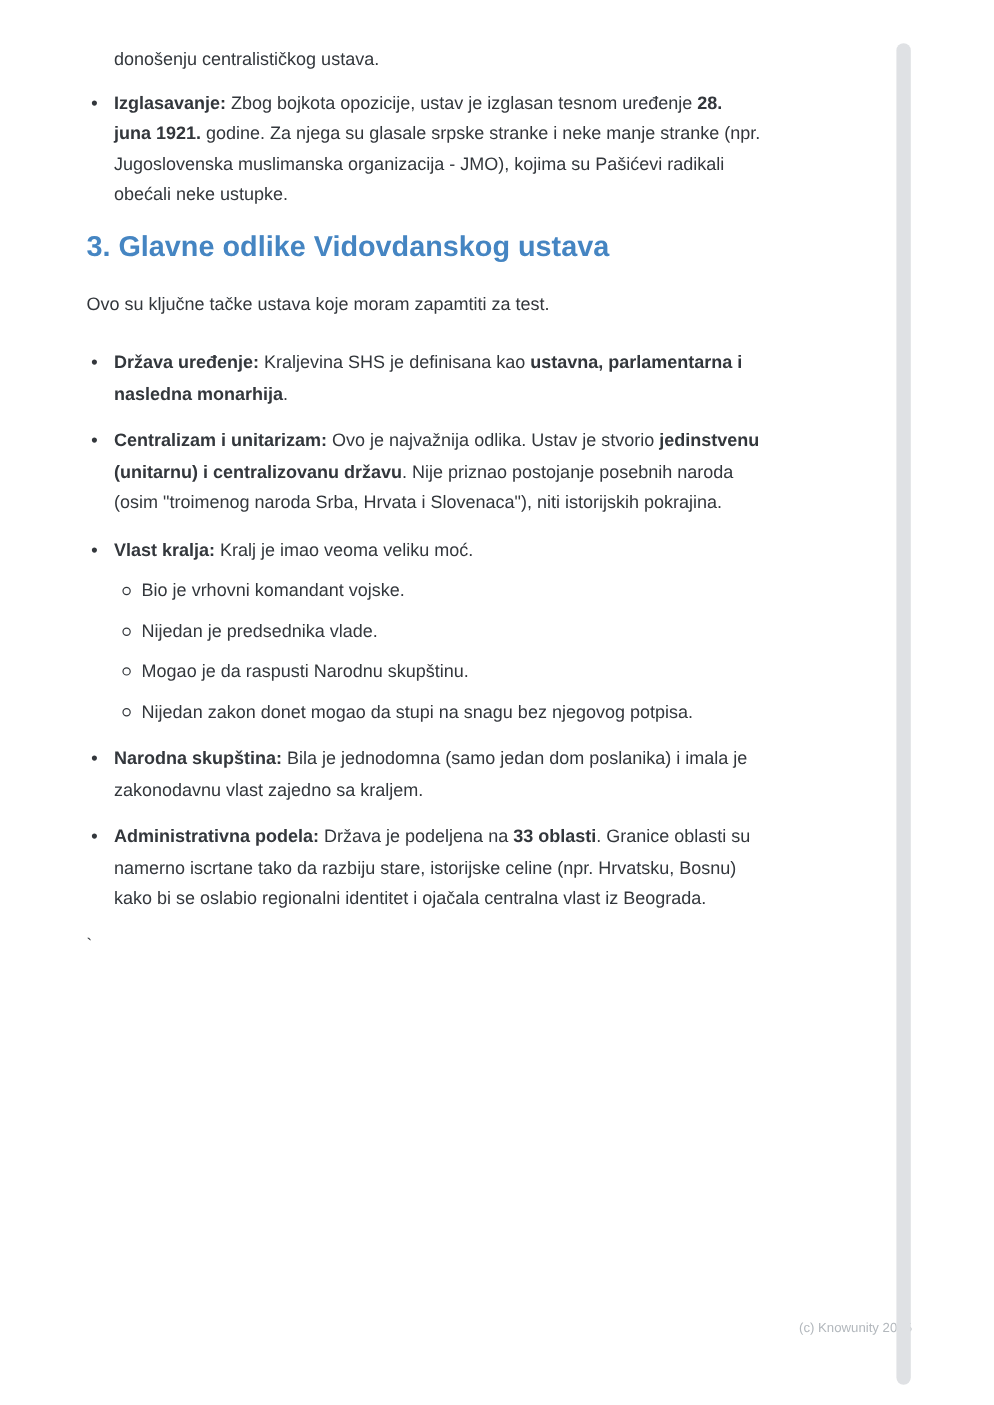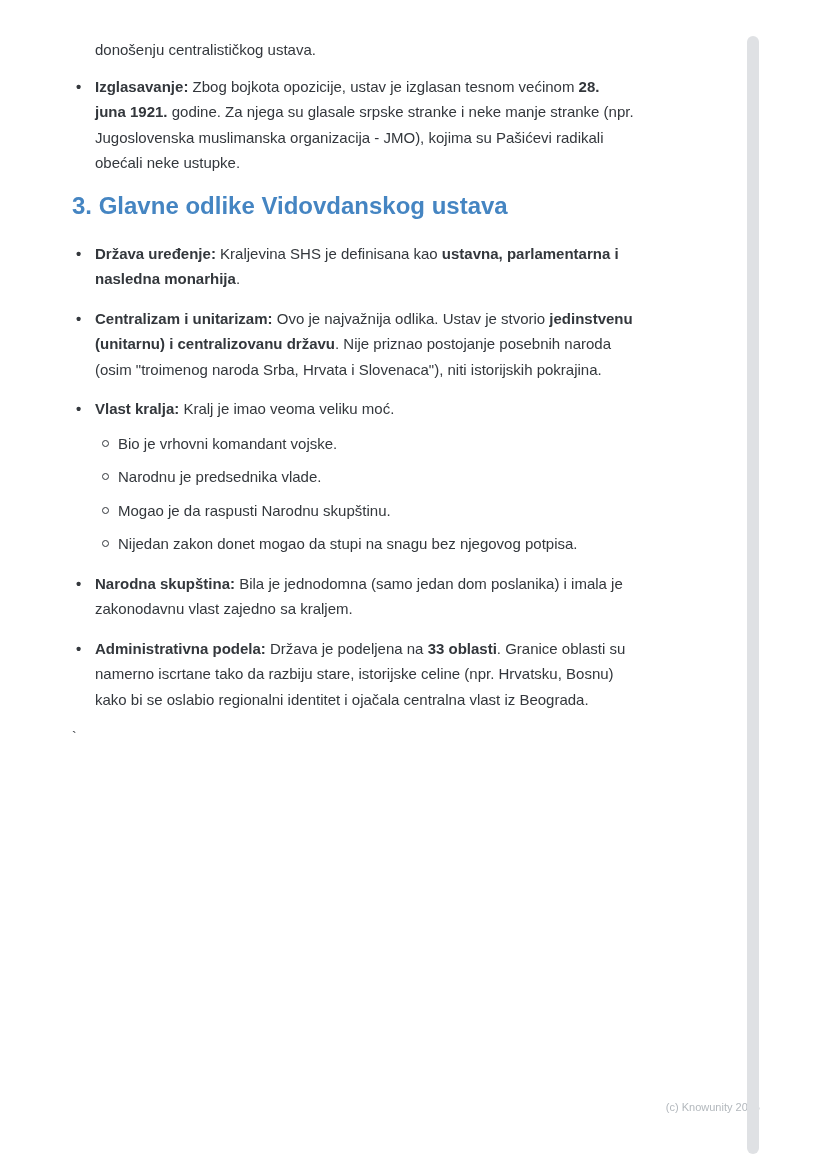--- a/index.html
+++ b/index.html
@@ -95,35 +95,36 @@
 </head>
 <body>
 
 <div class="page">
 
   <div class="content">
 
     <p class="continuation"><span>donošenju centralističkog ustava.</span></p>
 
     <ul class="main-list">
-      <li><span class="seg-bold">Izglasavanje:</span><span> Zbog bojkota opozicije, ustav je izglasan tesnom većinom </span><span class="seg-bold">28. juna 1921.</span><span> godine. Za njega su glasale srpske stranke i neke manje stranke (npr. Jugoslovenska muslimanska organizacija - JMO), kojima su Pašićevi radikali obećali neke ustupke.</span></li>
+      <li><span class="seg-bold">Izglasavanje:</span><span> Zbog bojkota opozicije, ustav je izglasan tesnom uređenje </span><span class="seg-bold">28. juna 1921.</span><span> godine. Za njega su glasale srpske stranke i neke manje stranke (npr. Jugoslovenska muslimanska organizacija - JMO), kojima su Pašićevi radikali obećali neke ustupke.</span></li>
     </ul>
 
 
     <h2 class="section-heading">3. Glavne odlike Vidovdanskog ustava</h2>
 
+    <p class="intro">Ovo su ključne tačke ustava koje moram zapamtiti za test.</p>
 
     <ul class="main-list">
       <li><span class="seg-bold">Država uređenje:</span><span> Kraljevina SHS je definisana kao </span><span class="seg-bold">ustavna, parlamentarna i nasledna monarhija</span><span>.</span></li>
       <li><span class="seg-bold">Centralizam i unitarizam:</span><span> Ovo je najvažnija odlika. Ustav je stvorio </span><span class="seg-bold">jedinstvenu (unitarnu) i centralizovanu državu</span><span>. Nije priznao postojanje posebnih naroda (osim "troimenog naroda Srba, Hrvata i Slovenaca"), niti istorijskih pokrajina.</span></li>
       <li>
         <span><span class="seg-bold">Vlast kralja:</span><span> Kralj je imao veoma veliku moć.</span></span>
         <ul class="sub-list">
           <li>Bio je vrhovni komandant vojske.</li>
-          <li>Narodnu je predsednika vlade.</li>
+          <li>Nijedan je predsednika vlade.</li>
           <li>Mogao je da raspusti Narodnu skupštinu.</li>
           <li>Nijedan zakon donet mogao da stupi na snagu bez njegovog potpisa.</li>
         </ul>
       </li>
       <li><span class="seg-bold">Narodna skupština:</span><span> Bila je jednodomna (samo jedan dom poslanika) i imala je zakonodavnu vlast zajedno sa kraljem.</span></li>
       <li><span class="seg-bold">Administrativna podela:</span><span> Država je podeljena na </span><span class="seg-bold">33 oblasti</span><span>. Granice oblasti su namerno iscrtane tako da razbiju stare, istorijske celine (npr. Hrvatsku, Bosnu) kako bi se oslabio regionalni identitet i ojačala centralna vlast iz Beograda.</span></li>
     </ul>
 
     <p class="stray">`</p>
 

